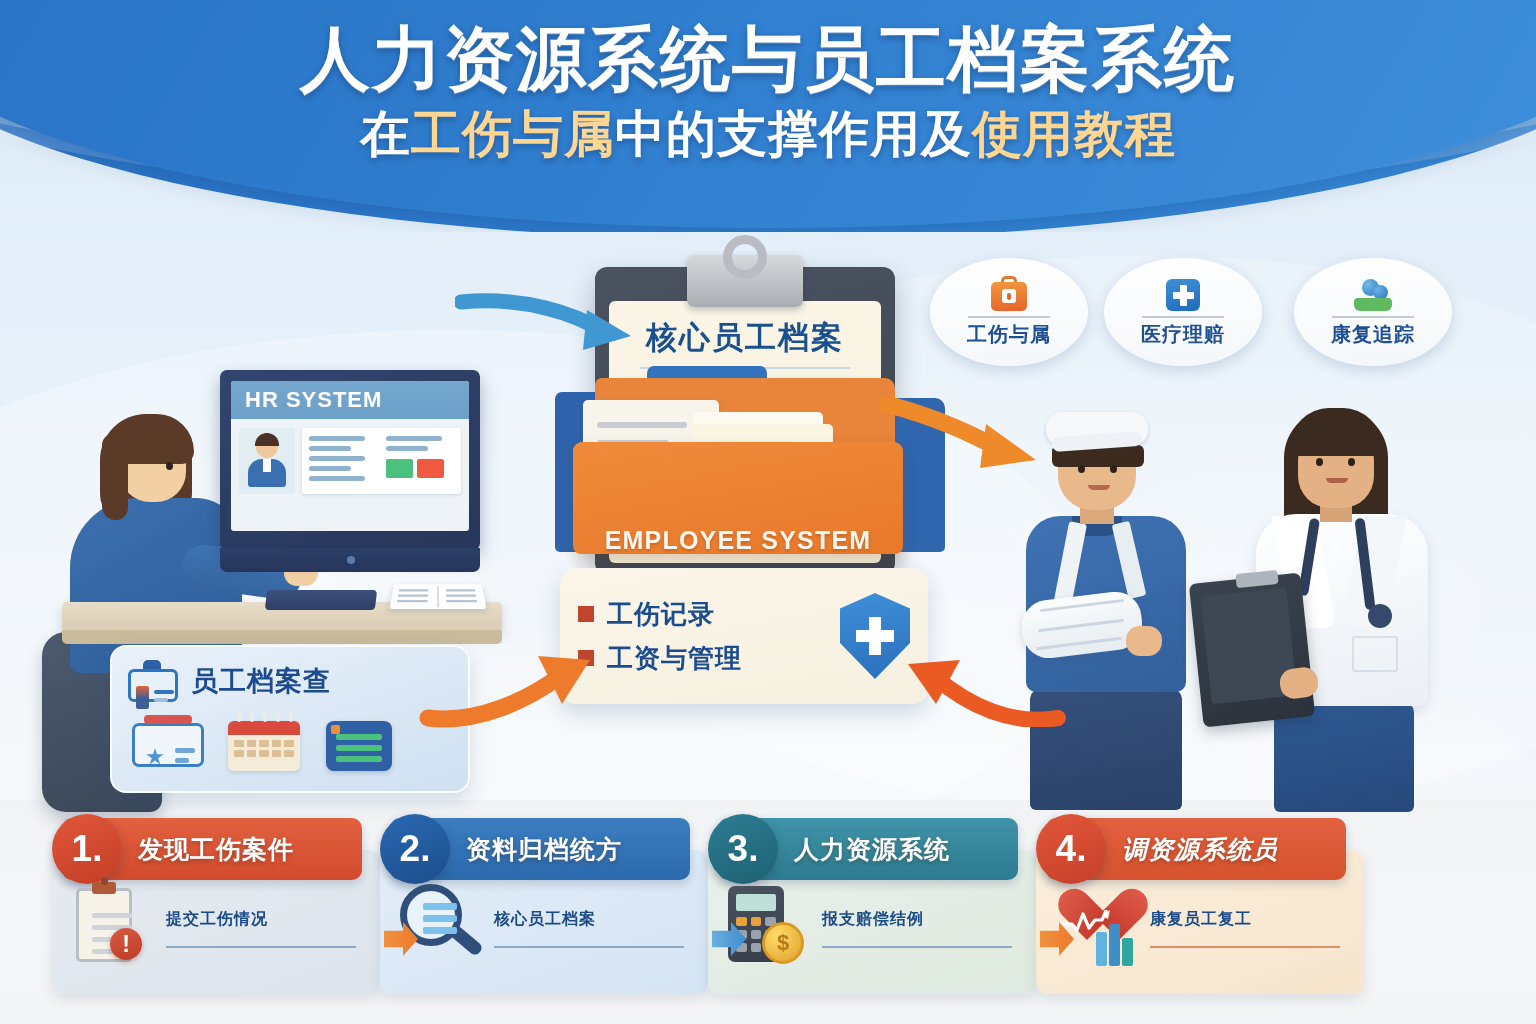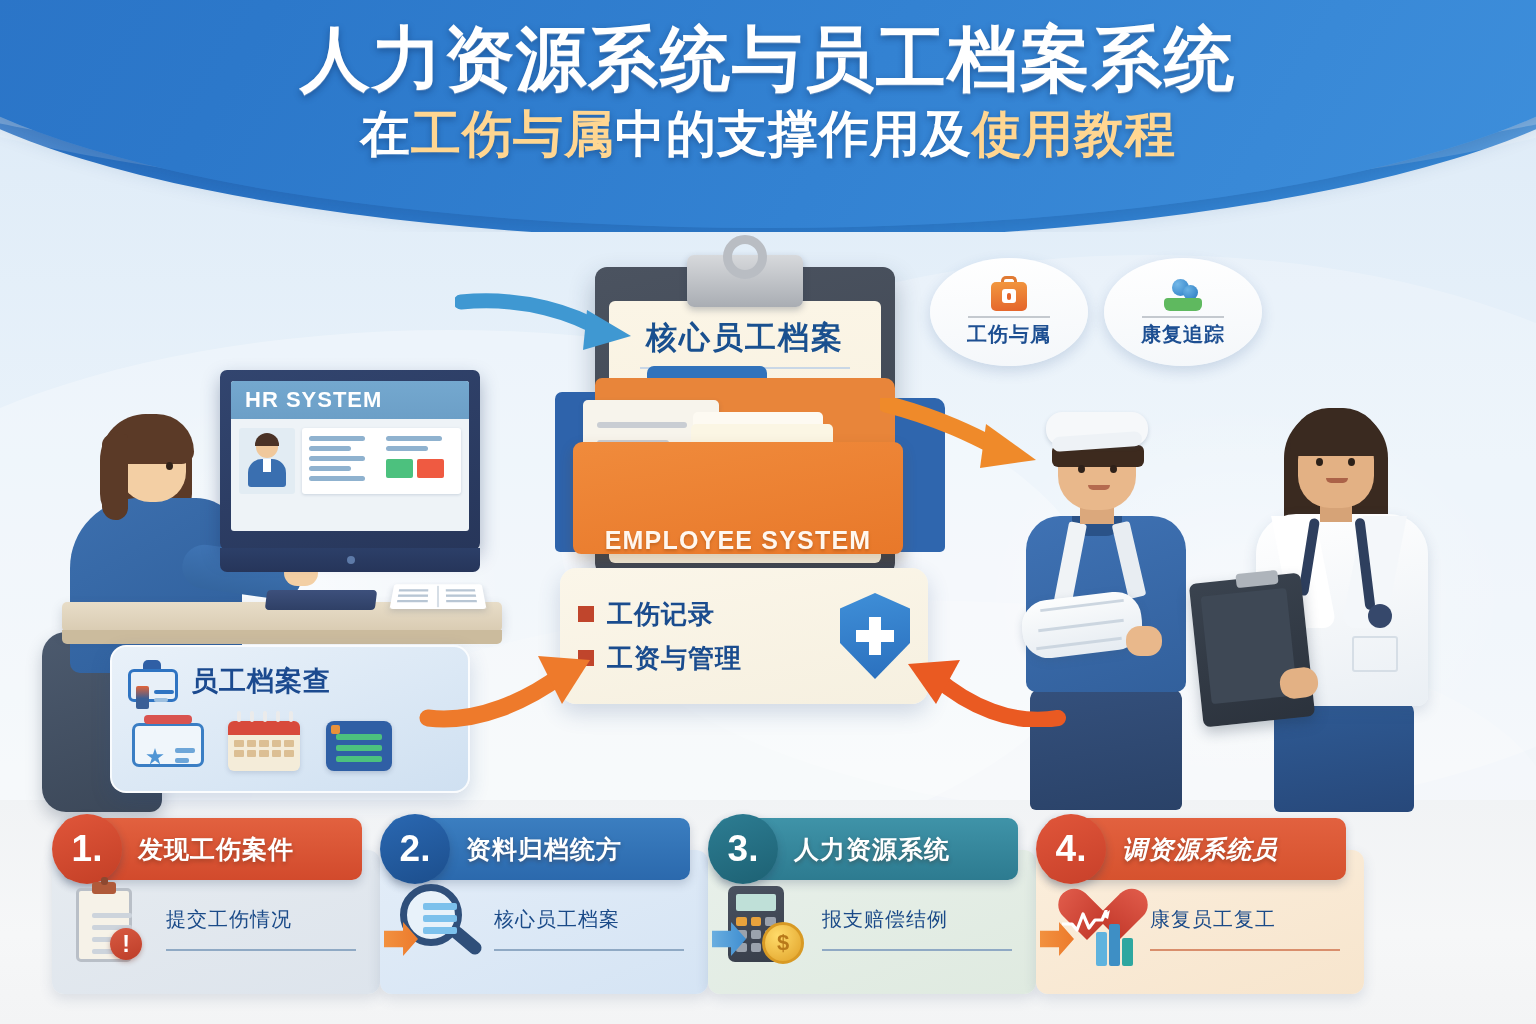--- a/index.html
+++ b/index.html
@@ -337,21 +337,21 @@
   .bubbles { position:absolute; left:930px; top:258px; width:520px; height:120px; }
   .bub {
     position:absolute; width:158px; height:108px;
     background: linear-gradient(175deg,#ffffff 0%, #f4f7fa 100%);
     border-radius:50%;
     box-shadow: 0 5px 14px rgba(40,80,140,0.18);
     display:flex; flex-direction:column; align-items:center; justify-content:center; gap:2px;
   }
   .bub:nth-child(1){ left:0; top:0; }
   .bub:nth-child(2){ left:174px; top:0; }
-  .bub:nth-child(3){ left:348px; top:0; }
+  .bub:nth-child(3){ left:364px; top:0; }
   .bub-icon { width:40px; height:36px; position:relative; }
   .bub-rule { width:82px; height:1.5px; background:#c4c9cf; margin:2px 0 1px; }
   .bub-label { font-size:20px; font-weight:800; color:#1d4f92; letter-spacing:1px; }
 
   .kit-body { position:absolute; left:2px; top:6px; width:36px; height:29px; border-radius:5px;
     background: linear-gradient(175deg,#f2983f 0%, #e4642b 100%); }
   .kit-handle { position:absolute; left:12px; top:0; width:16px; height:9px; border:3px solid #e07a33; border-bottom:none; border-radius:5px 5px 0 0; }
   .kit-lock { position:absolute; left:13px; top:13px; width:14px; height:14px; border-radius:3px; background:#fff; }
   .kit-lock::after { content:""; position:absolute; left:5px; top:4px; width:4px; height:7px; background:#e4642b; border-radius:2px;}
 
@@ -460,21 +460,21 @@
     box-shadow: 0 4px 9px rgba(40,55,85,0.30);
   }
   .step-1 .step-num { background: linear-gradient(160deg,#e0563a 0%, #c33f26 100%); }
   .step-2 .step-num { background: linear-gradient(160deg,#2a68b2 0%, #1c4e8c 100%); }
   .step-3 .step-num { background: linear-gradient(160deg,#2d7d93 0%, #1d6173 100%); }
   .step-4 .step-num { background: linear-gradient(160deg,#e0563a 0%, #c8402a 100%); }
 
   .step-content { position:absolute; left:18px; top:48px; width:294px; height:120px; display:flex; align-items:center; gap:14px; }
   .step-icon { width:82px; height:92px; position:relative; flex:0 0 auto; }
   .step-text-wrap { flex:1; padding-top:4px; }
-  .step-text { font-size:20px; font-weight:400; color:#1a4a88; letter-spacing:1px; }
+  .step-text { font-size:16px; font-weight:700; color:#1a4a88; letter-spacing:1px; }
   .step-rule { height:2px; margin-top:16px; width:96%; background:#8fa9c4; }
   .step-4 .step-rule { background:#d98e6c; }
 
   .step-arrow {
     position:absolute; right:-38px; top:104px; width:34px; height:34px; z-index:4;
   }
   .sa { width:34px; height:34px; clip-path: polygon(0 26%, 56% 26%, 56% 0, 100% 50%, 56% 100%, 56% 74%, 0 74%); }
   .sa.o { background: linear-gradient(90deg,#f2913f,#ec7a2c); }
   .sa.b { background: linear-gradient(90deg,#6aaee0,#3f8ed0); }
 
@@ -712,20 +712,29 @@
       <div class="bub-icon">
         <div class="kit-handle"></div>
         <div class="kit-body"></div>
         <div class="kit-lock"></div>
       </div>
       <div class="bub-rule"></div>
       <div class="bub-label">工伤与属</div>
     </div>
     <div class="bub">
       <div class="bub-icon">
+        <div class="med-body"></div>
+        <div class="med-v"></div>
+        <div class="med-h"></div>
+      </div>
+      <div class="bub-rule"></div>
+      <div class="bub-label">医疗理赔</div>
+    </div>
+    <div class="bub">
+      <div class="bub-icon">
         <div class="rec-b1"></div>
         <div class="rec-b2"></div>
         <div class="rec-grass"></div>
       </div>
       <div class="bub-rule"></div>
       <div class="bub-label">康复追踪</div>
     </div>
   </div>
 
   <div class="right-scene">

